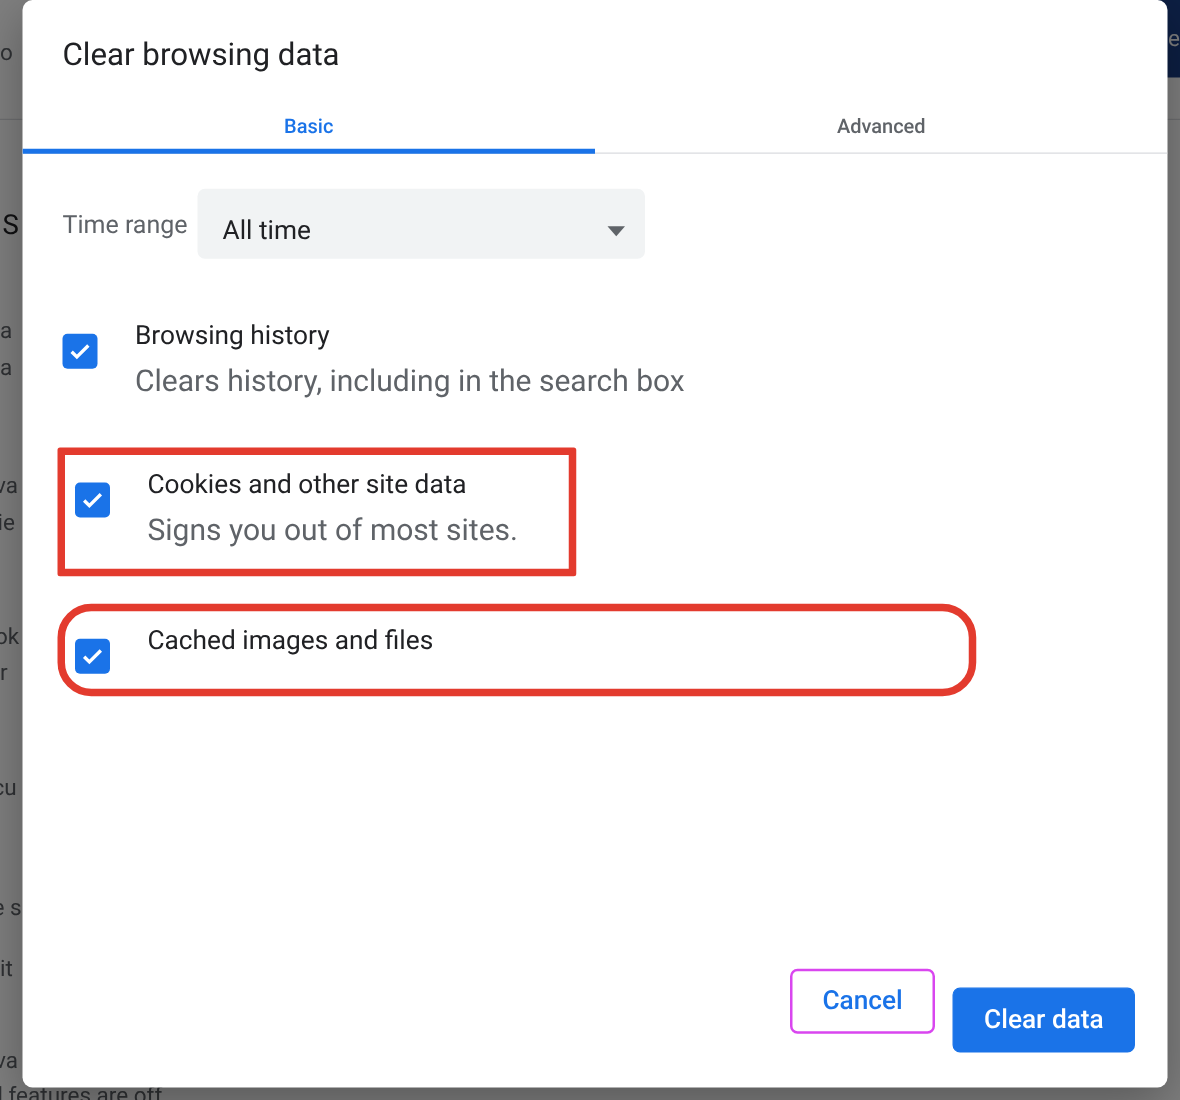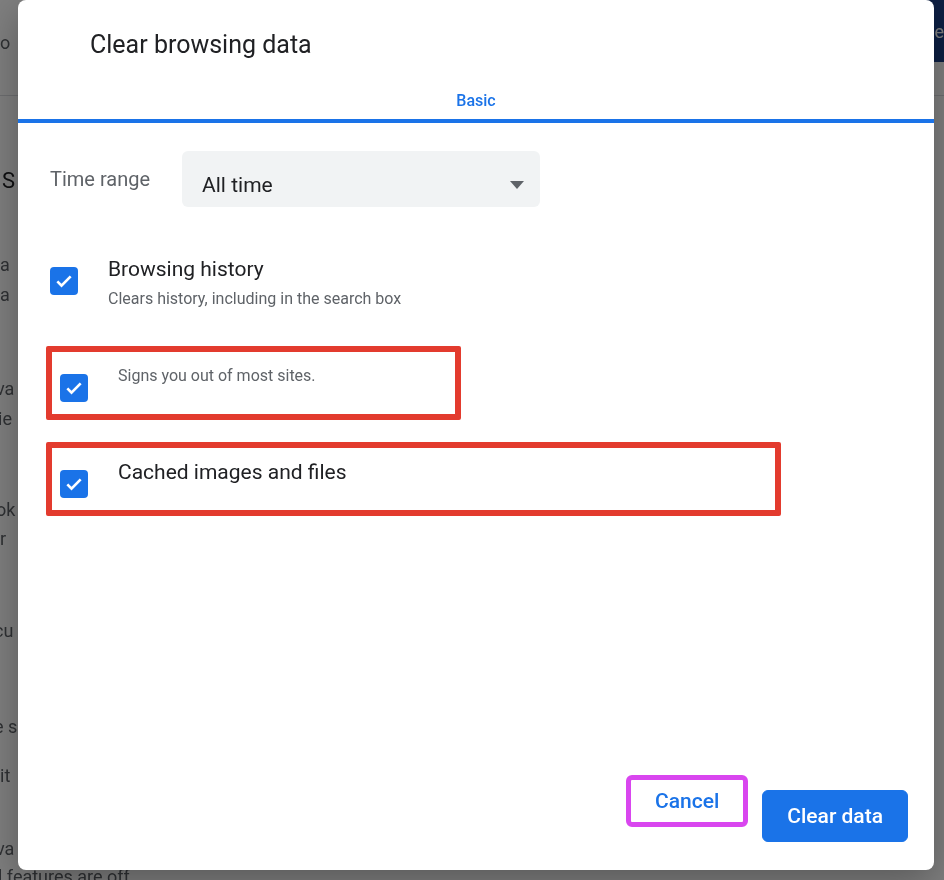--- a/index.html
+++ b/index.html
@@ -40,21 +40,20 @@
       box-shadow: 0 12px 40px rgba(0,0,0,.3);
       display: flex;
       flex-direction: column;
       overflow: hidden;
     }
     .dialog-title {
       font-size: 25px;
       color: #202124;
       font-weight: 400;
       padding: 30px 32px 18px 32px;
-      margin-left: 40px;
     }
     .tabs {
       display: flex;
       width: 100%;
       border-bottom: 1px solid #dadce0;
     }
     .tab {
       flex: 1;
       text-align: center;
       padding: 14px 0 12px 0;
@@ -74,21 +73,21 @@
       height: 4px;
       background: #1a73e8;
     }
     .body {
       flex: 1;
       padding: 28px 32px 0 28px;
     }
     .time-row {
       display: flex;
       align-items: center;
-      gap: 32px;
+      gap: 8px;
       margin-bottom: 38px;
       padding-left: 4px;
     }
     .time-label {
       font-size: 20px;
       color: #5f6368;
     }
     .select {
       display: flex;
       align-items: center;
@@ -135,21 +134,21 @@
     }
     .checkbox svg { width: 20px; height: 20px; }
     .opt-text { flex: 1; }
     .opt-title {
       font-size: 21px;
       color: #202124;
       margin-bottom: 6px;
       font-weight: 400;
     }
     .opt-desc {
-      font-size: 16px;
+      font-size: 24px;
       color: #5f6368;
       line-height: 1.55;
     }
     .spacer-sm { height: 22px; }
     .footer {
       display: flex;
       justify-content: flex-end;
       gap: 14px;
       padding: 0 26px 28px 0;
     }
@@ -159,21 +158,21 @@
       border-radius: 6px;
       font-size: 21px;
       font-weight: 500;
       display: flex;
       align-items: center;
       cursor: pointer;
     }
     .btn-secondary {
       background: #fff;
       color: #1a73e8;
-      border: 5px solid #d946ef;
+      border: 2px solid #d946ef;
     }
     .btn-primary {
       background: #1a73e8;
       color: #fff;
       border: 1px solid #1a73e8;
       margin-top: 15px;
     }
   </style>
 </head>
 <body>
@@ -198,20 +197,21 @@
   <span class="bg-text" style="left:-2px; top:866px;">l features are off</span>
 </div>
 
 <div class="scrim"></div>
 
 <div class="dialog">
   <div class="dialog-title">Clear browsing data</div>
 
   <div class="tabs">
     <div class="tab active">Basic</div>
+    <div class="tab">Advanced</div>
   </div>
 
   <div class="body">
 
     <div class="time-row">
       <span class="time-label">Time range</span>
       <div class="select">
         <span class="select-value">All time</span>
         <span class="caret"></span>
       </div>
@@ -231,27 +231,28 @@
 
     <div class="spacer-sm"></div>
 
     <div class="option highlight-red" style="width:415px;">
       <div class="checkbox">
         <svg viewBox="0 0 24 24">
             <path fill="none" stroke="#fff" stroke-width="3.2" d="M4 12.5l5 5L20 6.5"></path>
           </svg>
       </div>
       <div class="opt-text">
+        <div class="opt-title">Cookies and other site data</div>
         <div class="opt-desc">Signs you out of most sites.</div>
       </div>
     </div>
 
     <div class="spacer-sm"></div>
 
-    <div class="option highlight-red" style="width:735px;">
+    <div class="option highlight-red" style="width:735px;border-radius:27px;">
       <div class="checkbox">
         <svg viewBox="0 0 24 24">
             <path fill="none" stroke="#fff" stroke-width="3.2" d="M4 12.5l5 5L20 6.5"></path>
           </svg>
       </div>
       <div class="opt-text">
         <div class="opt-title">Cached images and files</div>
       </div>
     </div>
 

